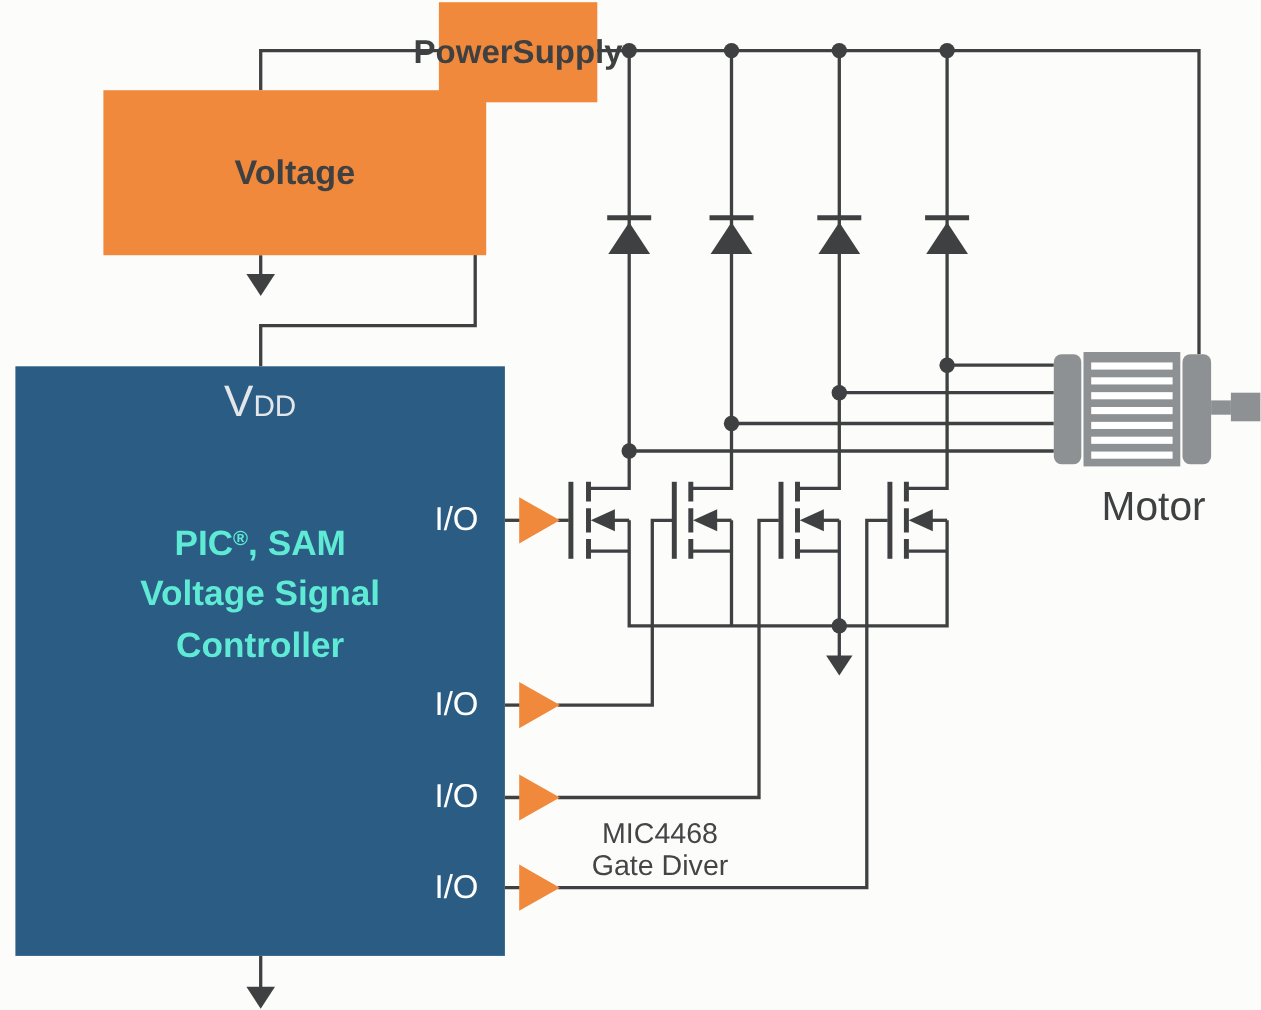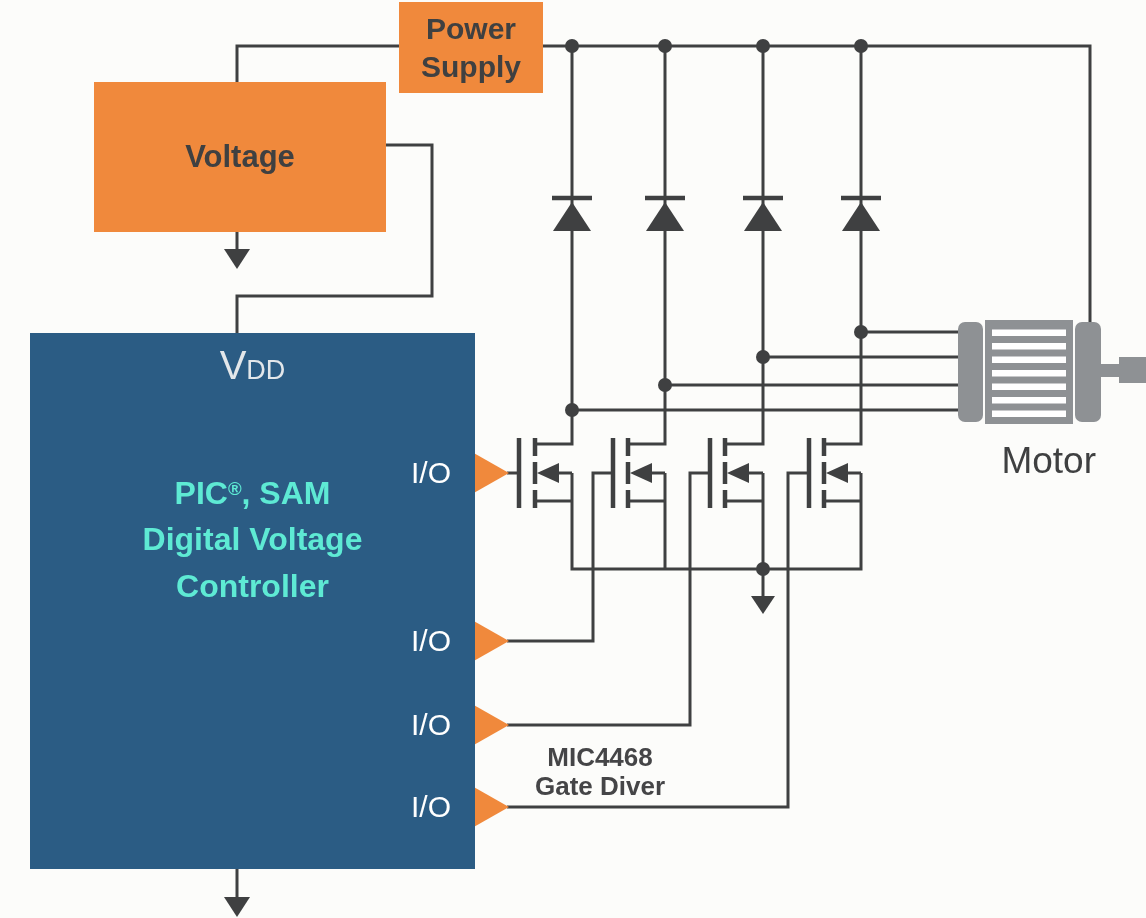--- a/index.html
+++ b/index.html
@@ -14,41 +14,41 @@
   svg.layer{position:absolute; left:0; top:0; z-index:1;}
   .w{stroke:var(--ink); stroke-width:3; fill:none;}
   .sym{stroke:var(--ink); stroke-width:4.5; fill:none;}
   .solid{fill:var(--ink); stroke:none;}
   .dot{fill:var(--ink); stroke:none;}
   .buf{fill:var(--orange); stroke:none;}
   .mgray{fill:var(--gray); stroke:none;}
   .mwhite{fill:#FFFFFF; stroke:none;}
 
   .box{
-    position:absolute; z-index:2; display:flex; flex-direction:column;
+    position:absolute; z-index:2; display:flex; flex-direction:row;
     align-items:center; justify-content:center; text-align:center;
     font-weight:bold; color:var(--ink);
   }
   .orange-box{background:var(--orange);}
   #power-supply{left:399px; top:2px; width:144px; height:91px; font-size:30px; line-height:38px;}
-  #voltage-regulator{left:94px; top:82px; width:292px; height:150px; font-size:31px; line-height:46px;}
-  #mcu{left:30px; top:333px; width:445px; height:536px; background:var(--blue); justify-content:flex-start;}
+  #voltage-regulator{left:94px; top:82px; width:348px; height:150px; font-size:31px; line-height:46px;}
+  #mcu{left:14px; top:333px; width:445px; height:536px; background:var(--blue); justify-content:flex-start;}
   .vdd{position:absolute; top:10px; left:0; width:100%; text-align:center; color:#E3E7EA; font-weight:normal;}
   .vdd-main{font-size:40px;}
   .vdd-sub{font-size:27px;}
   .mcu-text{position:absolute; top:135px; left:0; width:100%; text-align:center;
     color:#5eead4; font-weight:bold; font-size:32px; line-height:42px;}
   .sup{font-size:0.58em; vertical-align:0.5em;}
   .io{position:absolute; right:24px; width:80px; text-align:right; color:#ffffff;
     font-size:30px; font-weight:normal; height:36px; line-height:36px;}
   .io1{top:122px;} .io2{top:290px;} .io3{top:374px;} .io4{top:456px;}
   .free-label{position:absolute; z-index:2; color:var(--ink);}
   #motor-label{left:951px; top:440px; width:145px; text-align:right; font-size:37px;}
   #gate-driver-label{left:495px; top:743px; width:210px; text-align:center;
-    font-size:26px; line-height:29px; color:#454547;font-weight:bold;}
+    font-size:26px; line-height:29px; color:#454547;}
 </style>
 </head>
 <body>
 
 <div class="canvas">
 
   <svg class="layer" width="1146" height="918" viewBox="0 0 1146 918">
 
     <path class="w" d="M237,82 V46 H1090 V322"></path>
 
@@ -180,21 +180,21 @@
   <div class="box orange-box" id="voltage-regulator">
     <span>Voltage</span>
   </div>
 
   <div class="box" id="mcu">
     <div class="vdd">
       <span class="vdd-main">V</span><span class="vdd-sub">DD</span>
     </div>
     <div class="mcu-text">
       <div><span>PIC</span><span class="sup">®</span><span>, SAM</span></div>
-      <div><span>Digital Voltage</span><span class="sup"></span><span></span></div>
+      <div><span>Voltage Signal</span><span class="sup"></span><span></span></div>
       <div><span>Controller</span><span class="sup"></span><span></span></div>
     </div>
     <div class="io io1">I/O</div>
     <div class="io io2">I/O</div>
     <div class="io io3">I/O</div>
     <div class="io io4">I/O</div>
   </div>
 
   <div class="free-label" id="gate-driver-label">
     <div>MIC4468</div>

